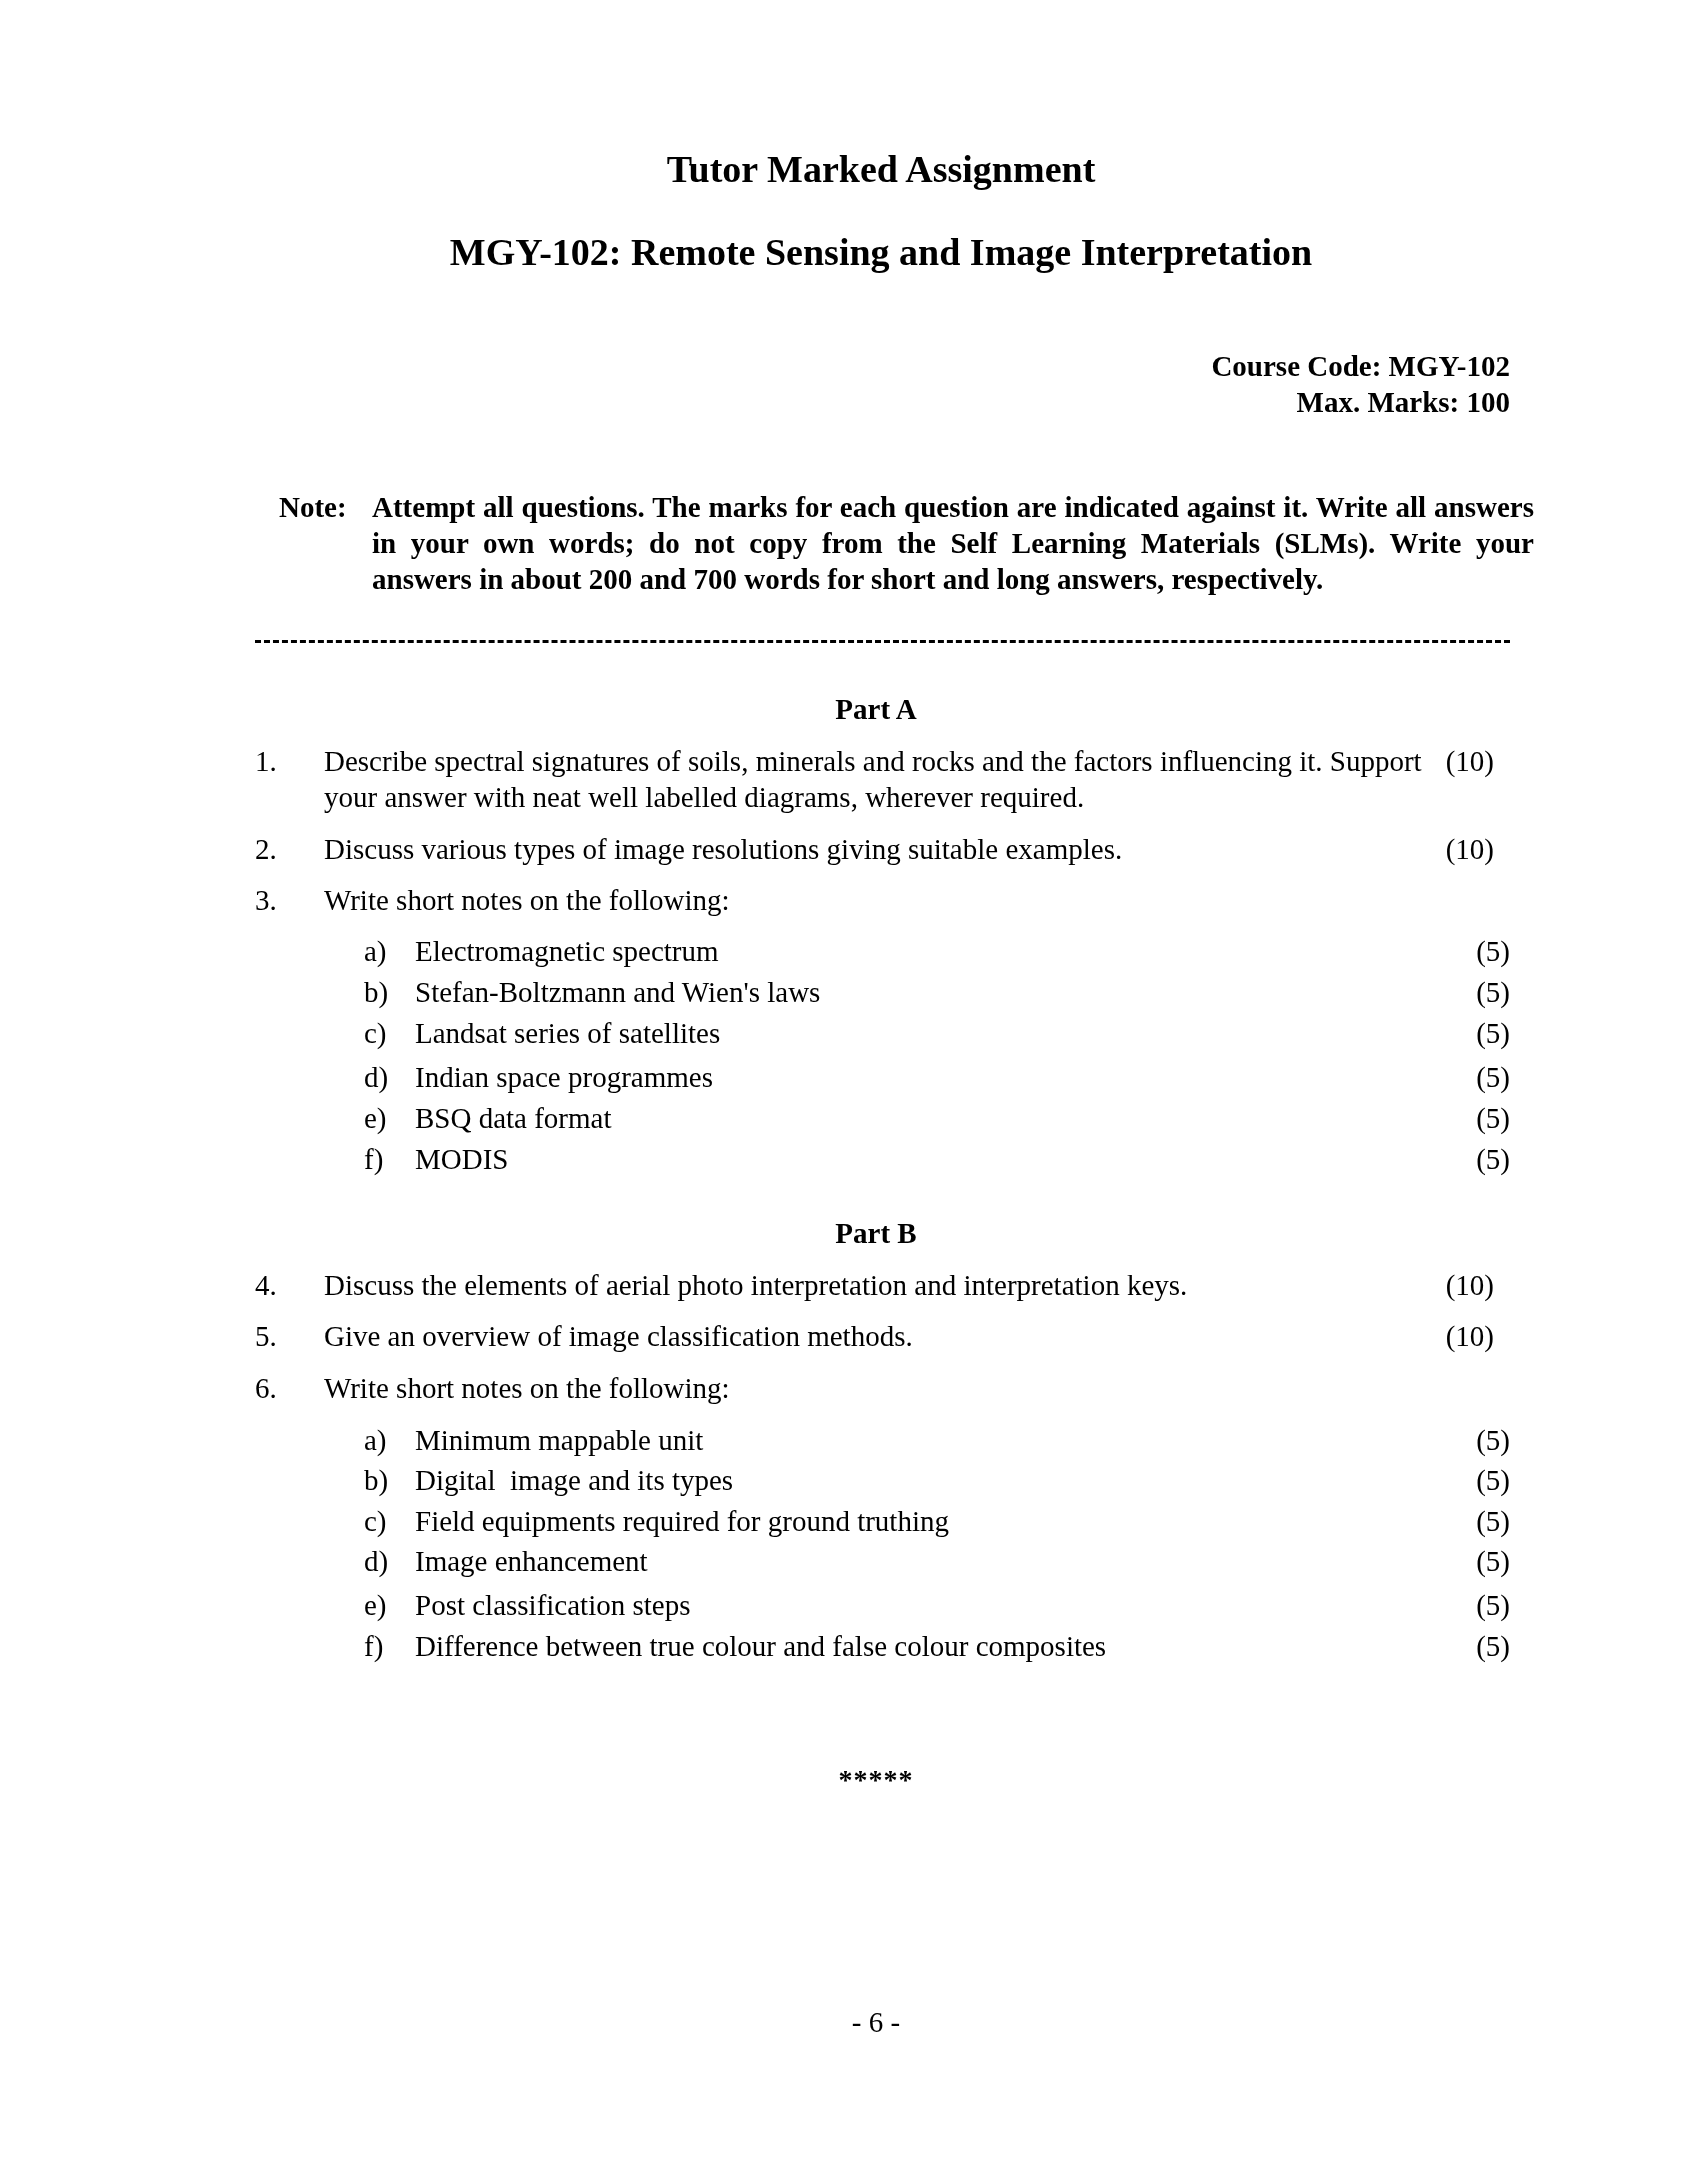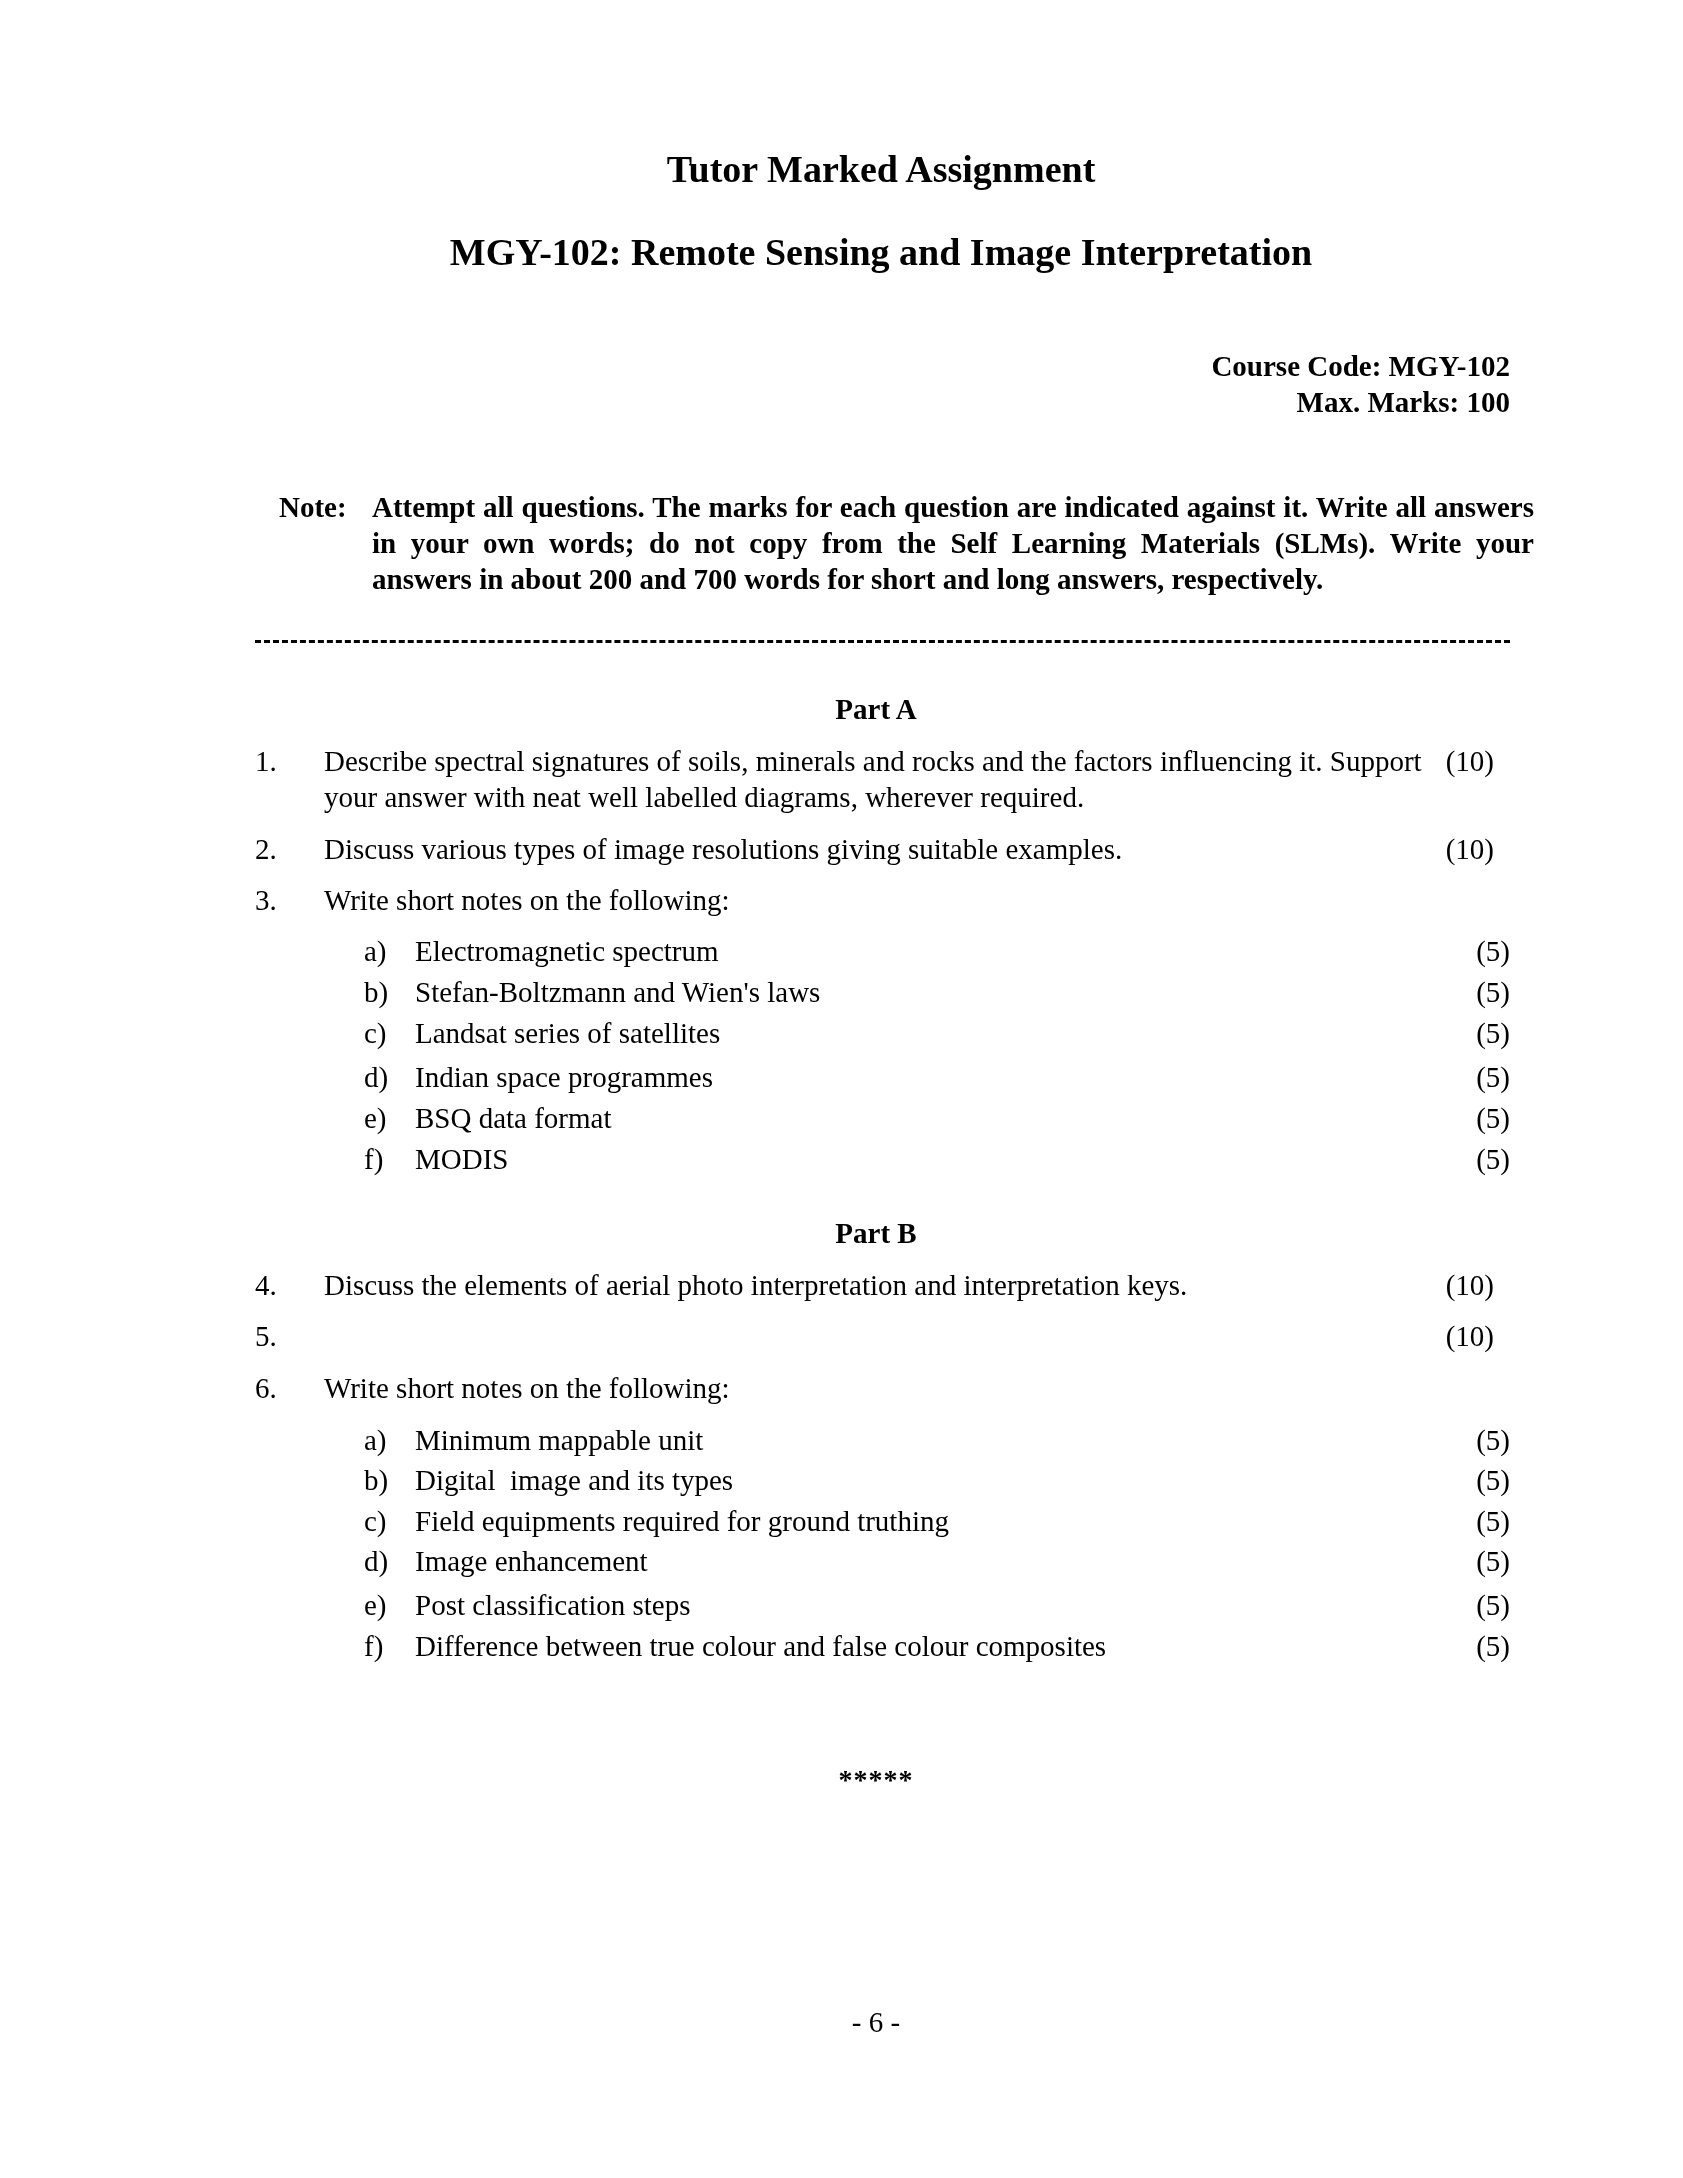--- a/index.html
+++ b/index.html
@@ -92,20 +92,21 @@
 
 <div class="abs part" style="top:1217px;">Part B</div>
 
 <div class="abs q" style="top:1267px;">
   <span class="num">4.</span>
   <div class="text">Discuss the elements of aerial photo interpretation and interpretation keys.</div>
   <span class="marks">(10)</span>
 </div>
 <div class="abs q" style="top:1318px;">
   <span class="num">5.</span>
+  <div class="text">Give an overview of image classification methods.</div>
   <span class="marks">(10)</span>
 </div>
 <div class="abs q" style="top:1370px;">
   <span class="num">6.</span>
   <div class="text">Write short notes on the following:</div>
 </div>
 
 <div class="abs sub" style="top:1422px;">
   <span class="lbl">a)</span>
   <div class="text">Minimum mappable unit</div>

